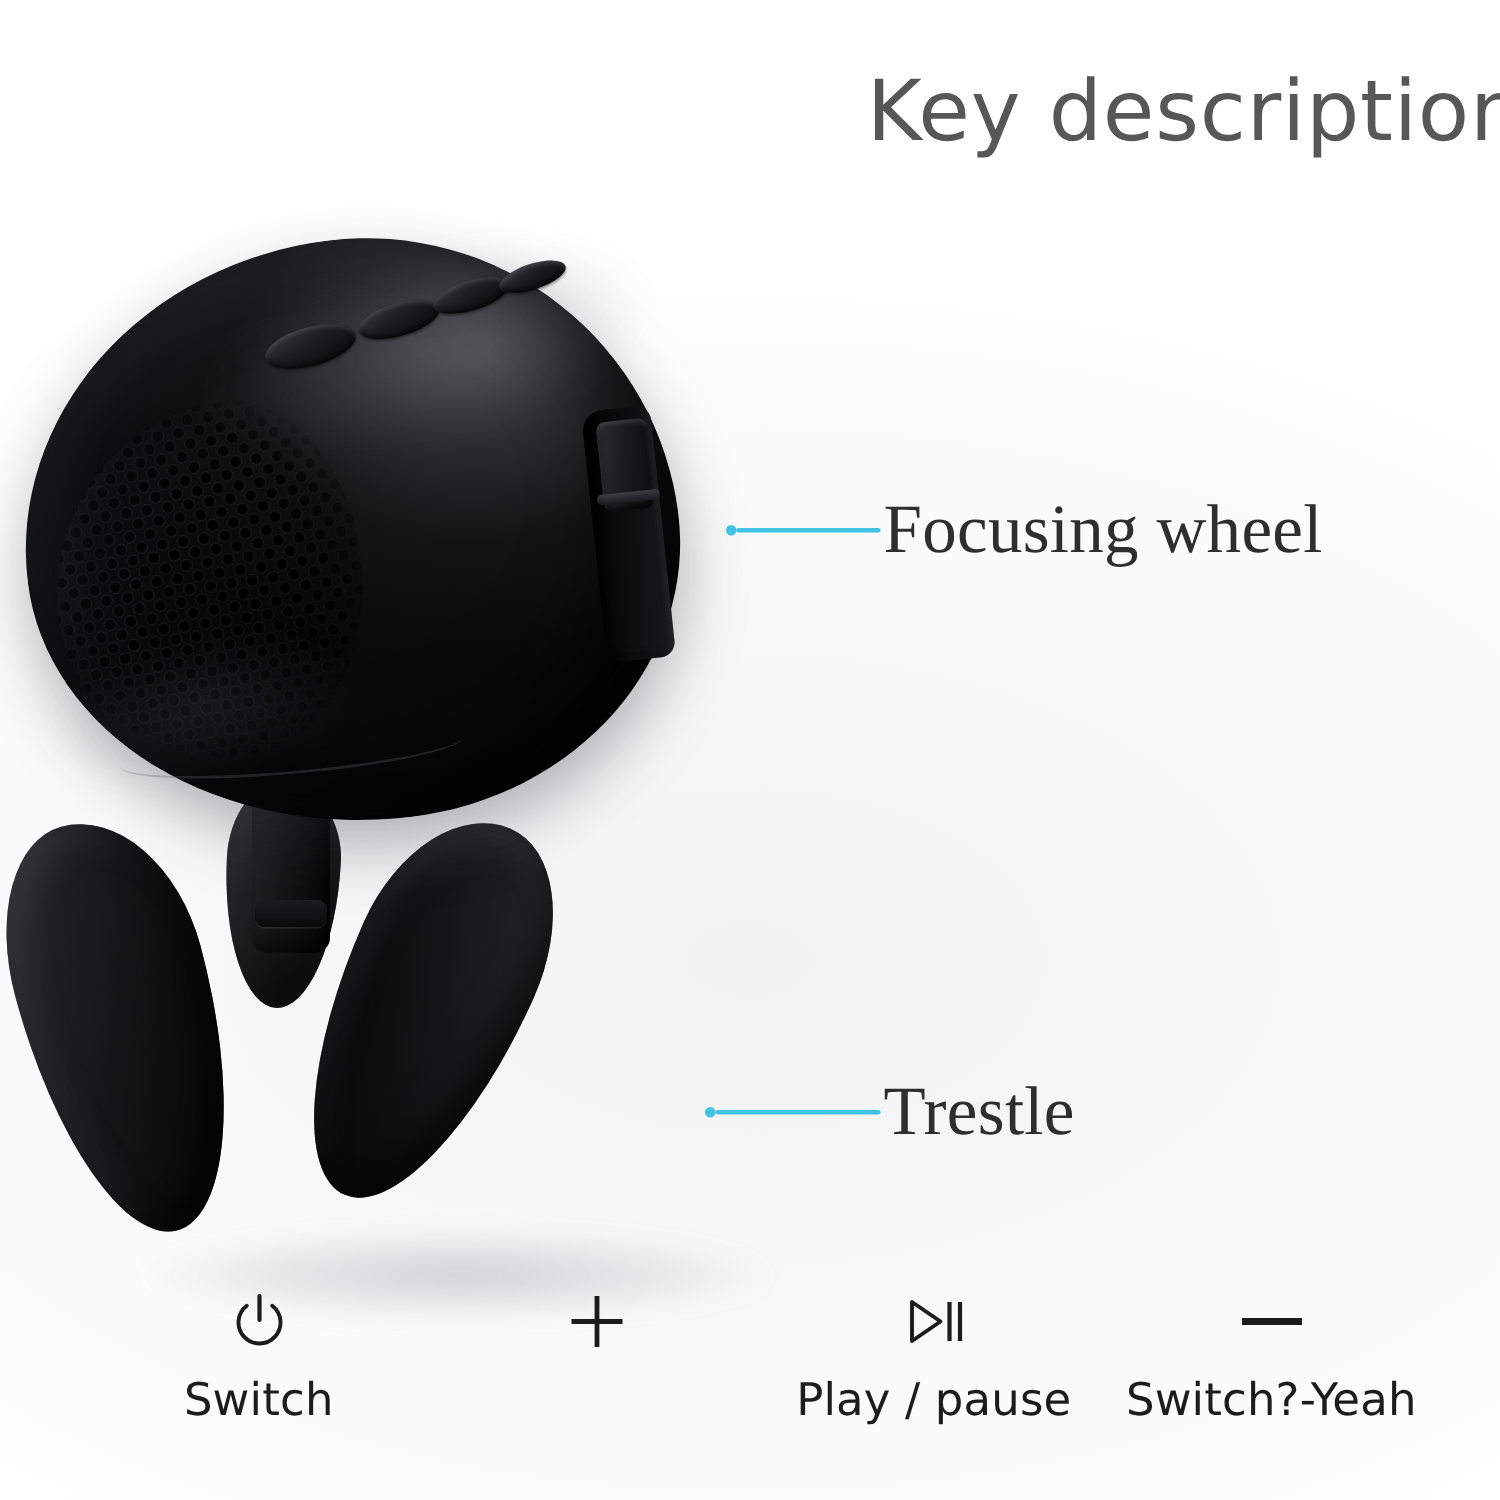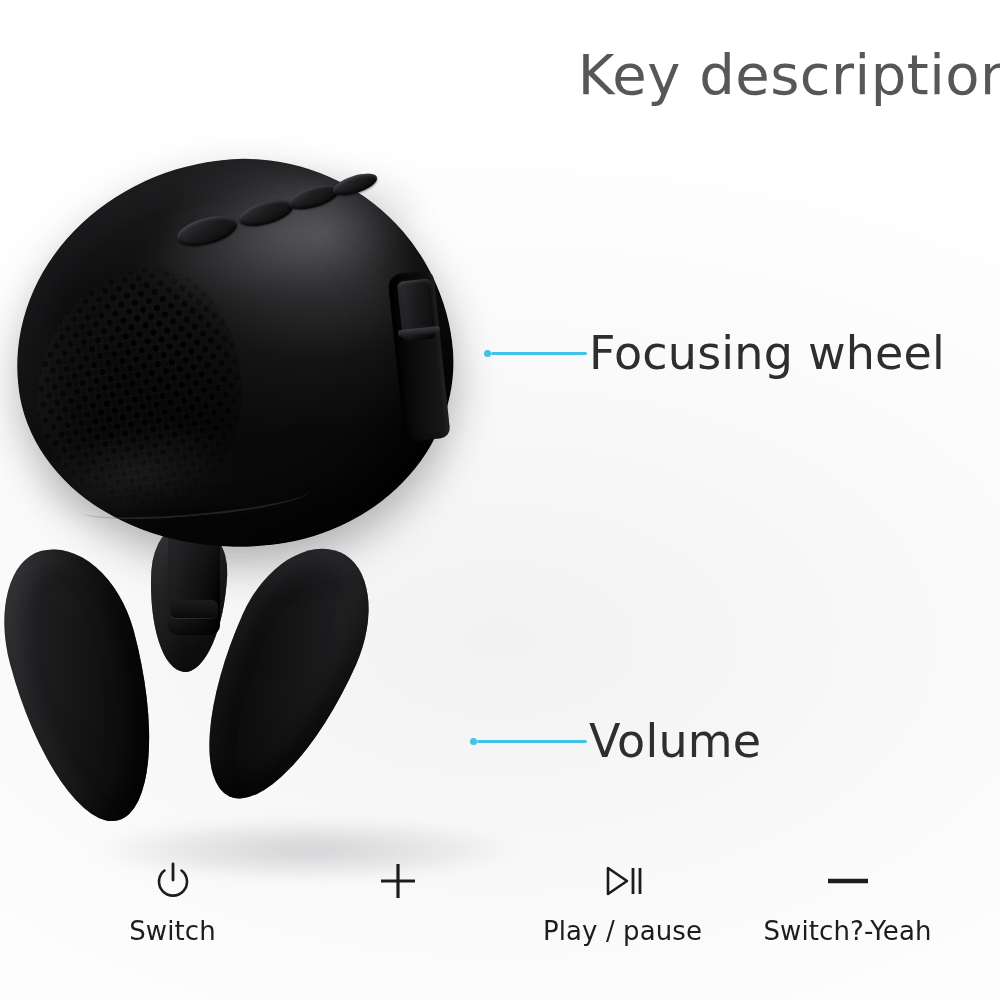--- a/index.html
+++ b/index.html
@@ -268,20 +268,21 @@
     background: linear-gradient(180deg, #43434a 0%, #1a1a1d 100%);
     opacity: 0.85;
   }
 
   
   .callout {
     position: absolute;
     display: flex;
     align-items: center;
     white-space: nowrap;
+    font-family: Liberation Serif, serif;
   }
   .callout-dot {
     width: 7px;
     height: 7px;
     border-radius: 50%;
     background: #3fc4e6;
     flex: none;
   }
   .callout-line {
     height: 3px;
@@ -328,21 +329,21 @@
     align-items: center;
   }
   .key-icon {
     height: 58px;
     display: flex;
     align-items: center;
     justify-content: center;
   }
   .key-label {
     margin-top: 6px;
-    font-size: 26px;
+    font-size: 30px;
     font-weight: 400;
     color: #1c1c1c;
     letter-spacing: 0.1px;
     white-space: nowrap;
   }
   .icon-svg { display: block; }
 </style>
 </head>
 <body>
 
@@ -384,21 +385,21 @@
 
   <div class="callout" id="callout-focus">
     <span class="callout-dot"></span>
     <span class="callout-line"></span>
     <span class="callout-label">Focusing wheel</span>
   </div>
 
   <div class="callout" id="callout-trestle">
     <span class="callout-dot"></span>
     <span class="callout-line"></span>
-    <span class="callout-label">Volume</span>
+    <span class="callout-label">Trestle</span>
   </div>
 
   <div class="key-row">
 
     <div class="key-item">
       <div class="key-icon">
         <svg class="icon-svg" width="46" height="46" viewBox="0 0 46 46">
           <path d="M14.5 12.5a14 14 0 1 0 17 0" fill="none" stroke="#1c1c1c" stroke-width="2.6" stroke-linecap="round"></path>
           <line x1="23" y1="6" x2="23" y2="22" stroke="#1c1c1c" stroke-width="2.8" stroke-linecap="round"></line>
         </svg>

